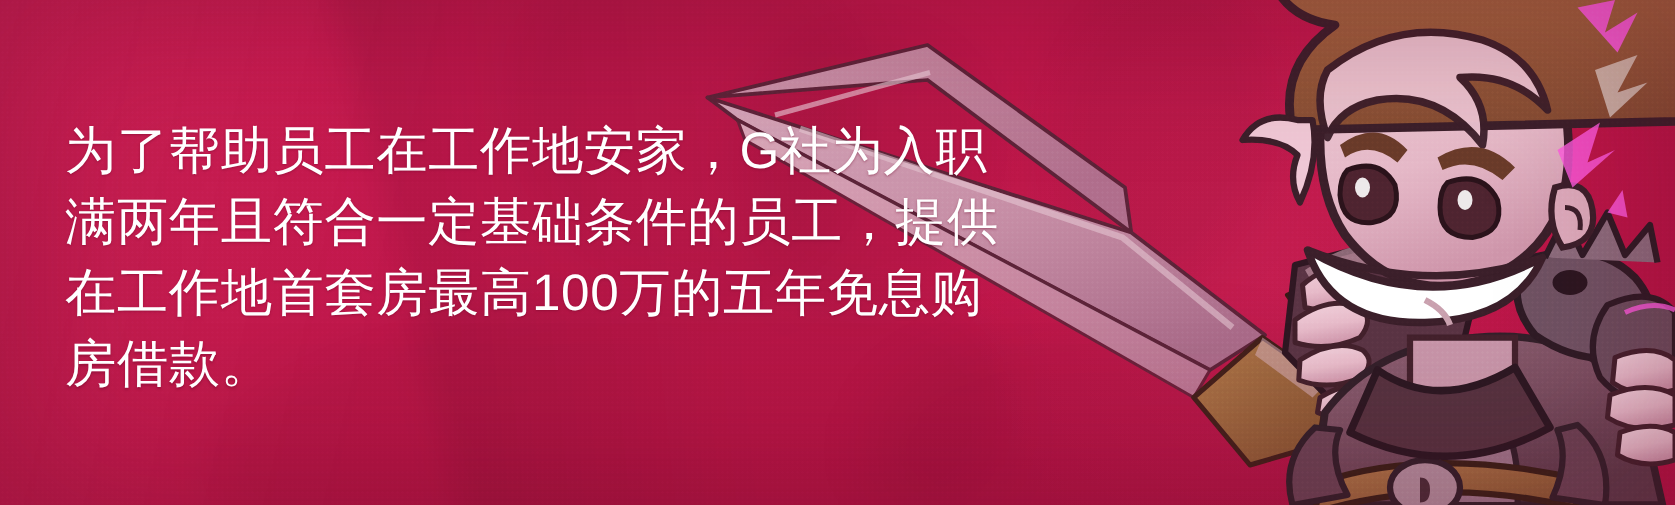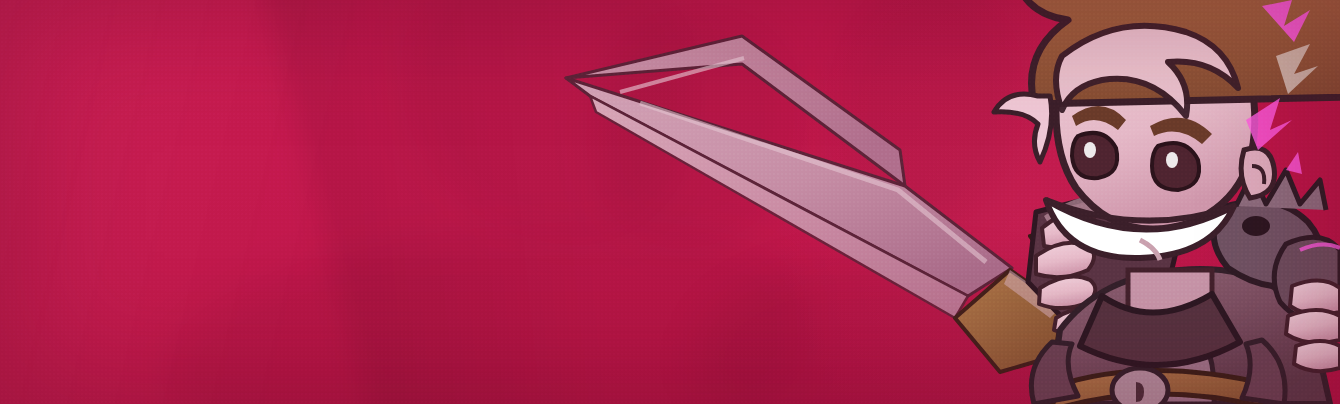--- a/index.html
+++ b/index.html
@@ -264,14 +264,20 @@
 
       <g>
         <path d="M1102,296 q50,34 110,-2 l28,48 q-80,44 -160,4 Z" fill="#55323f" stroke="#2c1822" stroke-width="6" stroke-linejoin="round"></path>
       </g>
     </svg>
   </div>
 
   <div class="halftone"></div>
   <div class="vignette"></div>
 
+  <div class="copy">
+    <p>为了帮助员工在工作地安家，G社为入职
+满两年且符合一定基础条件的员工，提供
+在工作地首套房最高100万的五年免息购
+房借款。</p>
+  </div>
 
 </div>
 
 </body></html>

